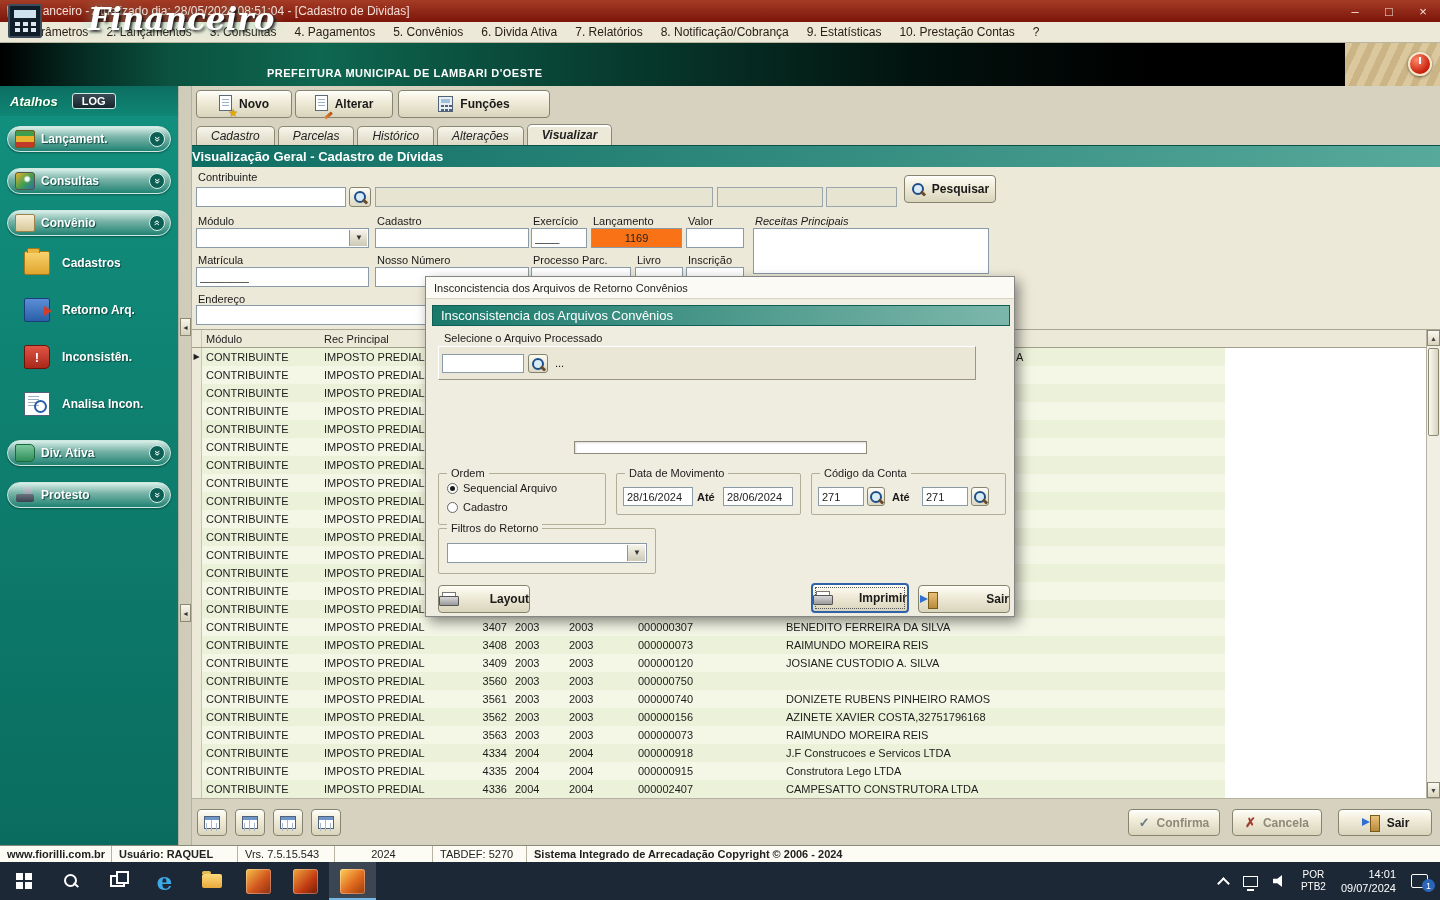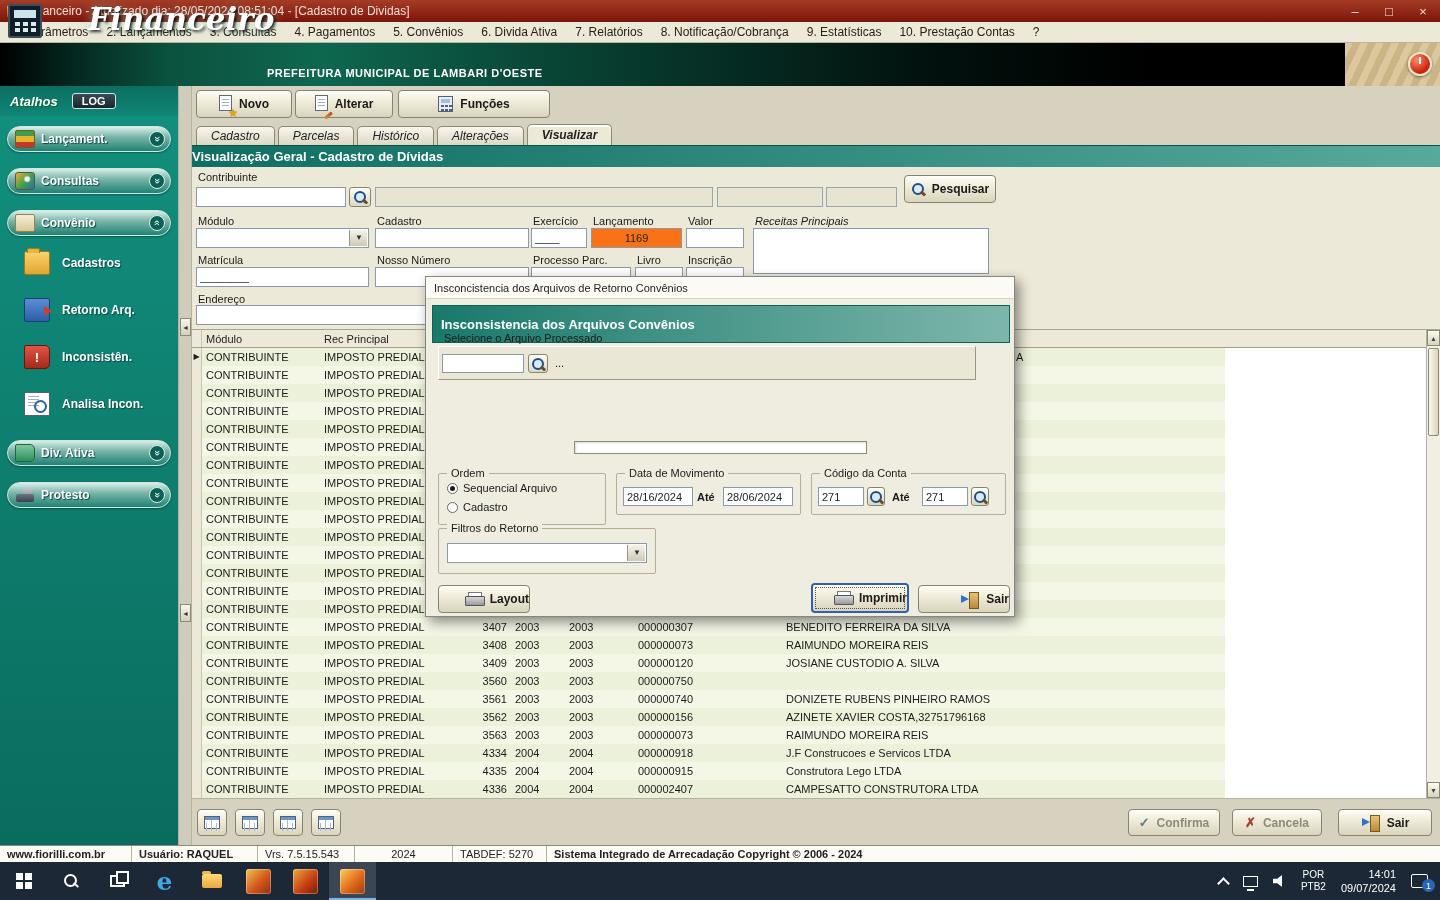--- a/index.html
+++ b/index.html
@@ -136,21 +136,21 @@
 .sbtn{position:absolute;left:0;width:13px;height:16px;background:linear-gradient(#fbf9f0,#d8d3bd);border:1px solid #8a8a74;font-size:7px;display:flex;align-items:center;justify-content:center;color:#444}
 .sthumb{position:absolute;left:1px;top:18px;width:11px;height:88px;background:linear-gradient(90deg,#fbf9f0,#d8d3bd);border:1px solid #8a8a74;border-radius:2px}
 
 
 .bottombar{position:absolute;left:192px;top:798px;width:1248px;height:47px;background:#d6d2bf;border-top:1px solid #b5b1a0}
 
 
 .statusbar{position:absolute;left:0;top:845px;width:1440px;height:17px;background:#fcfbf4;border-top:1px solid #8a8a7a;display:flex}
 .seg{border-right:1px solid #b7b3a0;padding:0 7px;display:flex;align-items:center;font-size:11px;color:#222;white-space:nowrap}
 .seg.b{font-weight:bold}
-.seg:nth-child(1){width:132px}
+.seg:nth-child(1){width:112px}
 .seg:nth-child(2){width:126px}
 .seg:nth-child(3){width:97px}
 .seg:nth-child(4){width:98px;justify-content:center}
 .seg:nth-child(5){width:94px}
 .seg:nth-child(6){flex:1;border-right:none}
 
 
 .taskbar{position:absolute;left:0;top:862px;width:1440px;height:38px;background:#1c2836;display:flex;align-items:stretch;color:#fff}
 .tkicons{display:flex;align-items:stretch}
 .tkbtn{width:47px;display:flex;align-items:center;justify-content:center}
@@ -174,29 +174,29 @@
 .net::after{content:"";position:absolute;left:3px;bottom:-4px;right:3px;height:1px;background:#fff;box-shadow:0 1px 0 #fff}
 .spk{width:13px;height:12px;background:#fff;clip-path:polygon(0 32%,34% 32%,70% 0,70% 100%,34% 68%,0 68%)}
 .trtxt{font-size:10px;line-height:1.25;text-align:center;white-space:nowrap}
 .trclock{font-size:11px;line-height:1.3;text-align:right;white-space:nowrap}
 .notif{position:relative;width:17px;height:14px;border:1px solid #fff;border-radius:2px}
 .badge{position:absolute;right:-8px;bottom:-5px;background:#2a66b8;color:#fff;border-radius:50%;width:13px;height:13px;font-size:9px;display:flex;align-items:center;justify-content:center}
 
 
 .modal{position:absolute;left:425px;top:276px;width:590px;height:341px;background:#efede0;border:1px solid #868686;box-shadow:4px 5px 12px rgba(0,0,0,.45);z-index:50}
 .mtitle{position:absolute;left:0;top:0;right:0;height:22px;background:#fbfaf4;border-bottom:1px solid #d8d5c4;font-size:11px;color:#222;display:flex;align-items:center;padding:0 8px}
-.mteal{position:absolute;left:6px;top:28px;width:578px;height:38px;background:linear-gradient(90deg,#19796b,#7db7ab);border:1px solid #0f5f54;color:#fff;font-size:13px;font-weight:bold;display:flex;align-items:center;padding:0 8px}
+.mteal{position:absolute;left:6px;top:28px;width:578px;height:21px;background:linear-gradient(90deg,#19796b,#7db7ab);border:1px solid #0f5f54;color:#fff;font-size:13px;font-weight:normal;display:flex;align-items:center;padding:0 8px}
 .mpanel{position:absolute;left:12px;top:69px;width:538px;height:34px;background:#eae7d6;border:1px solid;border-color:#fff #9a9684 #9a9684 #fff}
 .prog{position:absolute;left:148px;top:164px;width:293px;height:13px;background:#fff;border:1px solid #8f8b78;box-shadow:inset 1px 1px 2px rgba(0,0,0,.15)}
 .fs{position:absolute;border:1px solid #b2ae9a;border-radius:2px}
 .leg{position:absolute;top:-7px;left:8px;background:#efede0;padding:0 4px;font-size:11px;color:#1a1a1a;white-space:nowrap}
 .radiorow{position:absolute;display:flex;align-items:center;gap:5px;font-size:11px;color:#1a1a1a}
 .radio{width:11px;height:11px;border-radius:50%;background:#fff;border:1px solid #666;display:flex;align-items:center;justify-content:center;flex:none}
 .radio.checked::after{content:"";width:5px;height:5px;border-radius:50%;background:#1a1a1a}
-.mbtn{position:absolute;display:flex;align-items:center;justify-content:flex-end;gap:7px;background:linear-gradient(180deg,#fffef6,#ece8d4 50%,#d9d4bc);border:1px solid #85856f;border-radius:4px;font-size:12px;font-weight:bold;color:#1a1a1a}
+.mbtn{position:absolute;display:flex;align-items:center;justify-content:space-between;gap:7px;background:linear-gradient(180deg,#fffef6,#ece8d4 50%,#d9d4bc);border:1px solid #85856f;border-radius:4px;font-size:12px;font-weight:bold;color:#1a1a1a}
 .mbtn.focus{border:2px solid #2f62a8;outline:1px dotted #555;outline-offset:-5px}
 </style>
 </head>
 <body>
 
 <div class="screen">
 
   <div class="titlebar">
     <span class="appicon"></span>
     <span class="wtitle">Financeiro - Atualizado dia: 28/05/2024 08:51:04 - [Cadastro de Dividas]</span>

